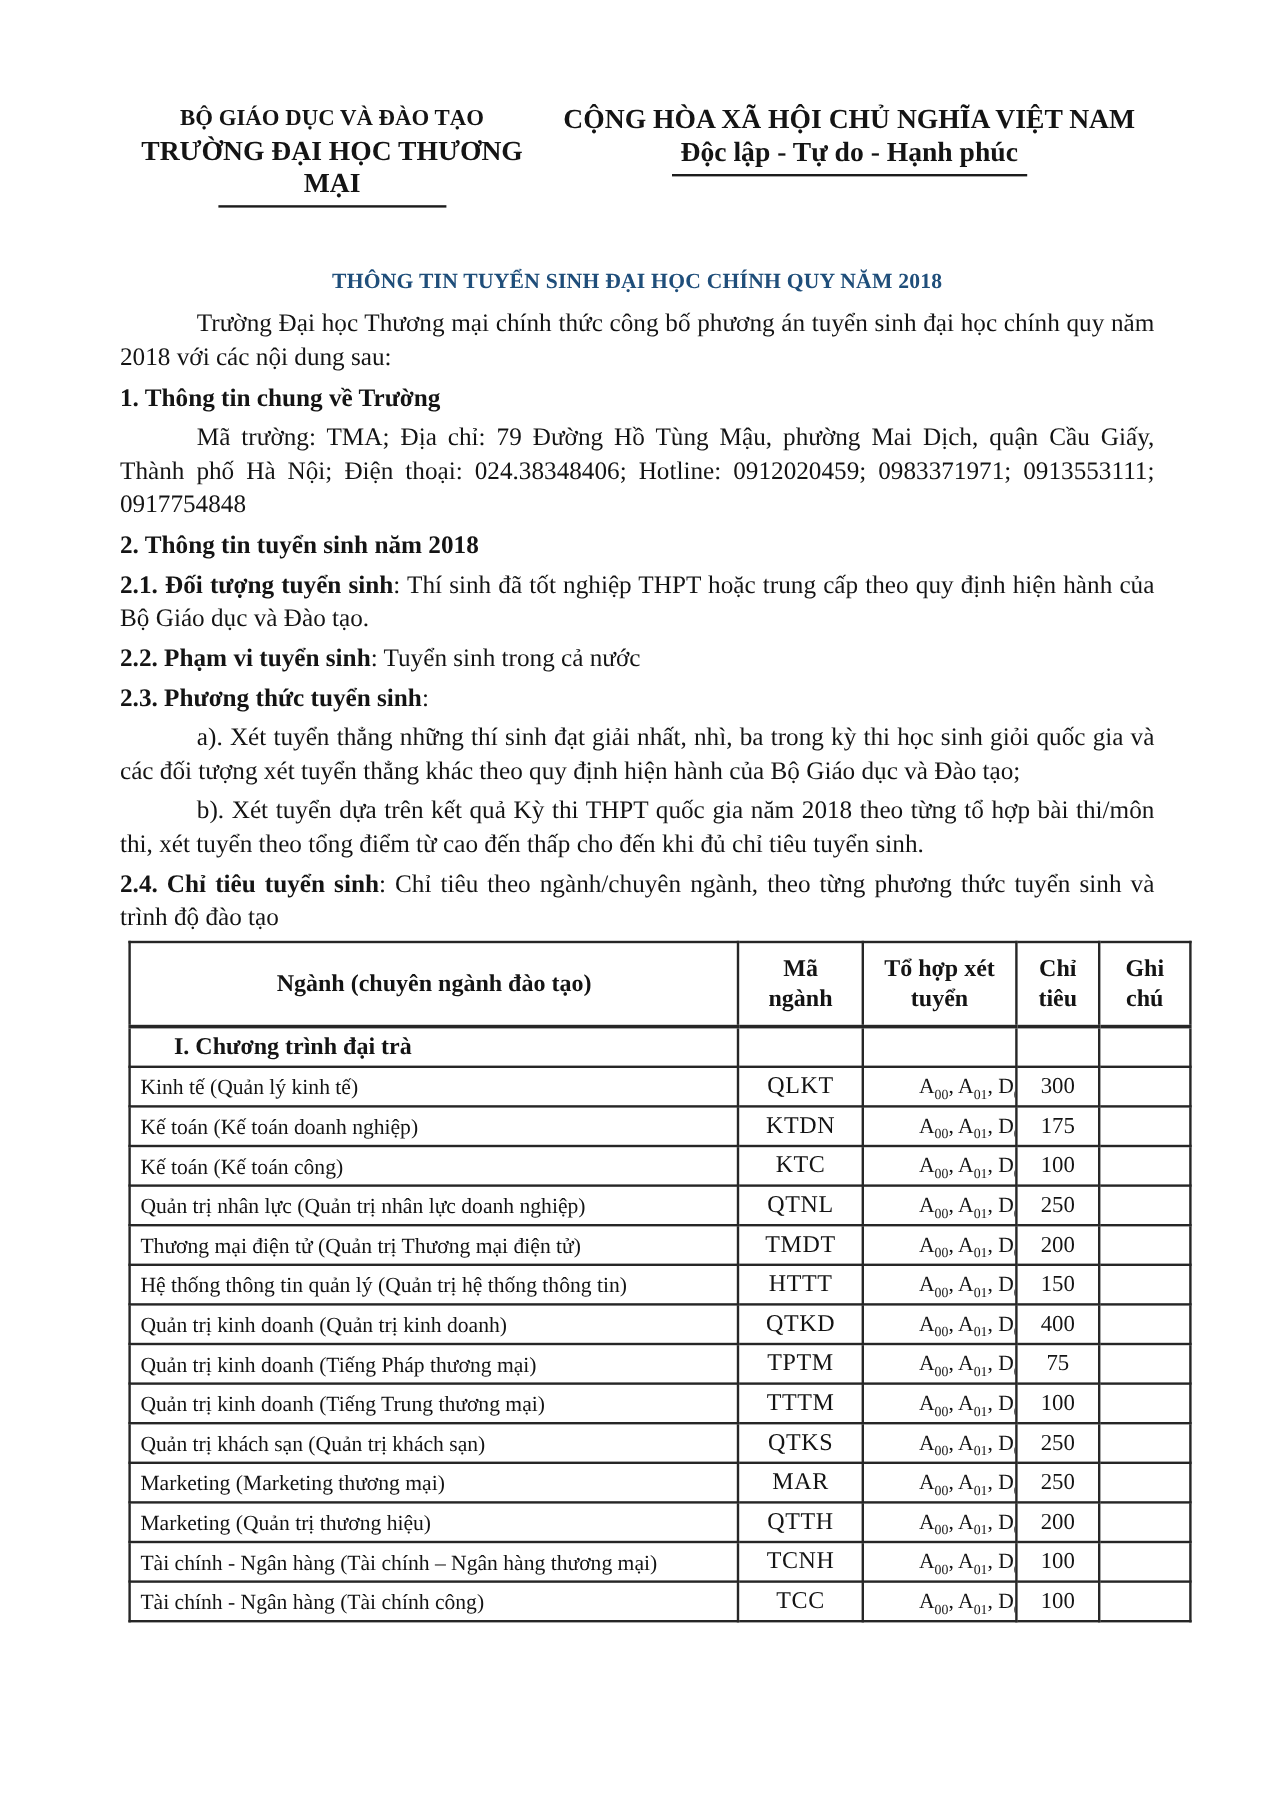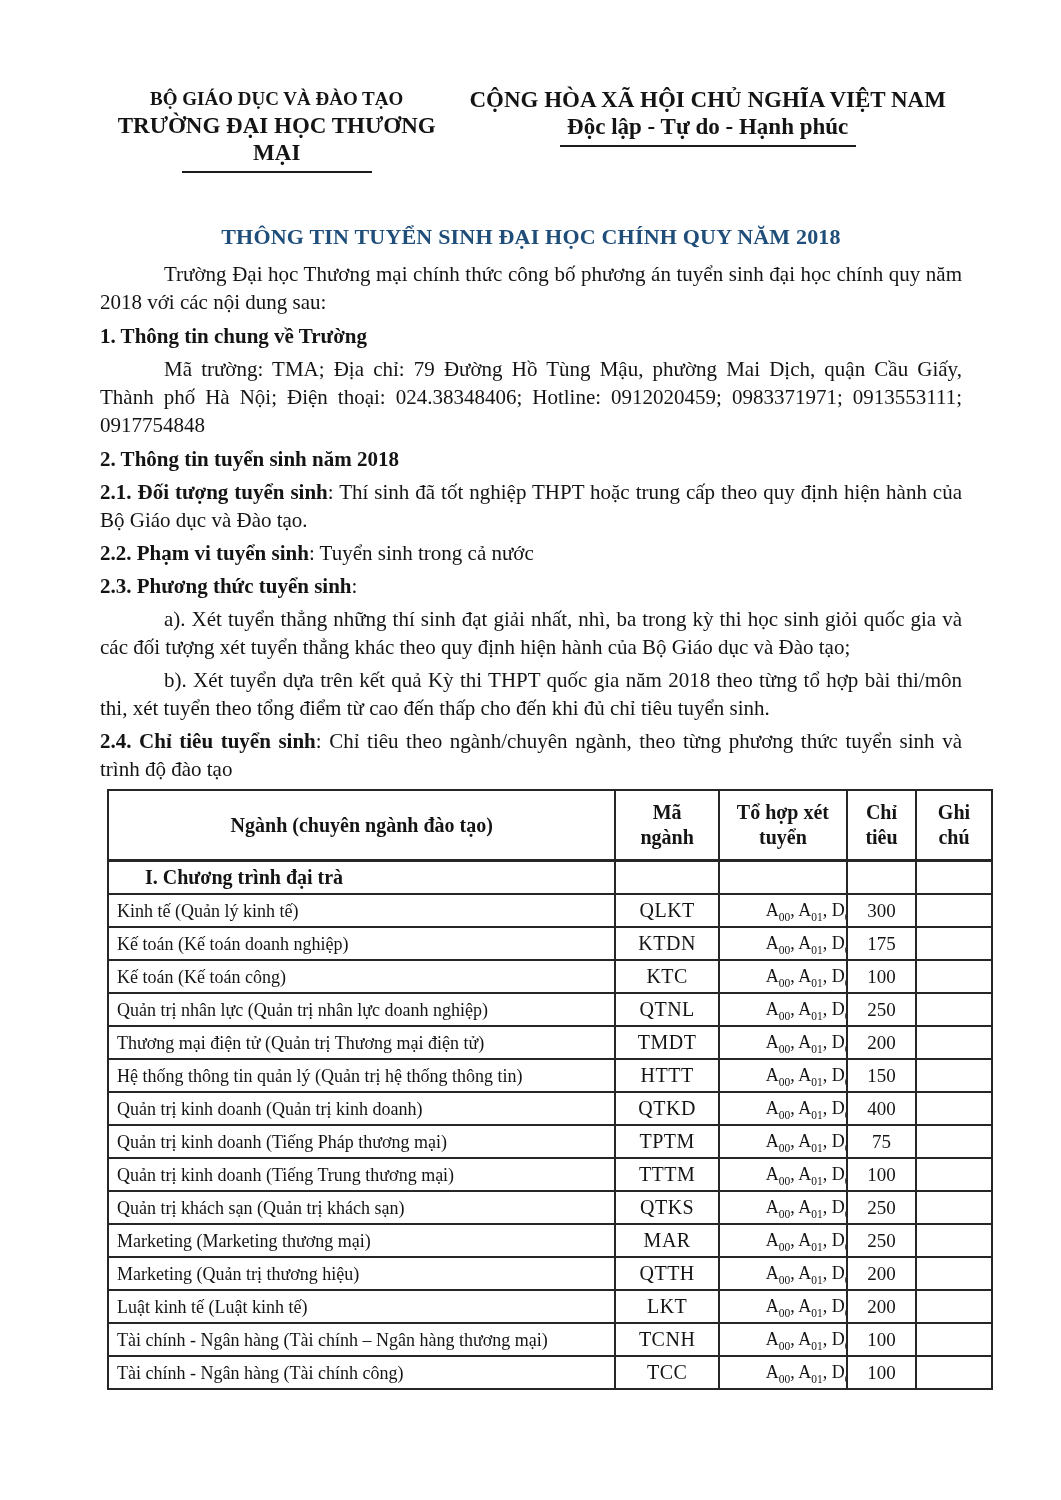--- a/index.html
+++ b/index.html
@@ -17,21 +17,21 @@
   .lh-right { width:59%; text-align:center; }
   .lh-line1 { font-weight:bold; font-size:19px; line-height:26px; }
   .lh-line2 { font-weight:bold; font-size:23px; line-height:27px; }
   .rule { border-bottom:2px solid #1c1c1c; margin:5px auto 0; }
   .rule-left { width:190px; }
   .rule-right { width:296px; }
 
   
   .doc-title {
     margin:51px 0 10px; text-align:center;
-    font-size:22px; font-weight:bold; color:#1f4e7a; letter-spacing:.2px;
+    font-size:18px; font-weight:bold; color:#1f4e7a; letter-spacing:.2px;
   }
 
   p { margin:0 0 5px; font-size:21px; line-height:28px; }
   .indent { text-indent:64px; }
   .just { text-align:justify; }
   .h { font-weight:bold; margin:6px 0 5px; }
   b.lead { font-weight:bold; }
 
   
   table.quota-table {
@@ -205,27 +205,20 @@
           <td></td>
         </tr>
         <tr>
           <td class="name">Marketing (Quản trị thương hiệu)</td>
           <td class="code">QTTH</td>
           <td class="combo">A<sub>00</sub>, A<sub>01</sub>, D<sub>01</sub></td>
           <td class="quota">200</td>
           <td></td>
         </tr>
         <tr>
-          <td class="name">Luật kinh tế (Luật kinh tế)</td>
-          <td class="code">LKT</td>
-          <td class="combo">A<sub>00</sub>, A<sub>01</sub>, D<sub>01</sub></td>
-          <td class="quota">200</td>
-          <td></td>
-        </tr>
-        <tr>
           <td class="name">Tài chính - Ngân hàng (Tài chính – Ngân hàng thương mại)</td>
           <td class="code">TCNH</td>
           <td class="combo">A<sub>00</sub>, A<sub>01</sub>, D<sub>01</sub></td>
           <td class="quota">100</td>
           <td></td>
         </tr>
         <tr>
           <td class="name">Tài chính - Ngân hàng (Tài chính công)</td>
           <td class="code">TCC</td>
           <td class="combo">A<sub>00</sub>, A<sub>01</sub>, D<sub>01</sub></td>

